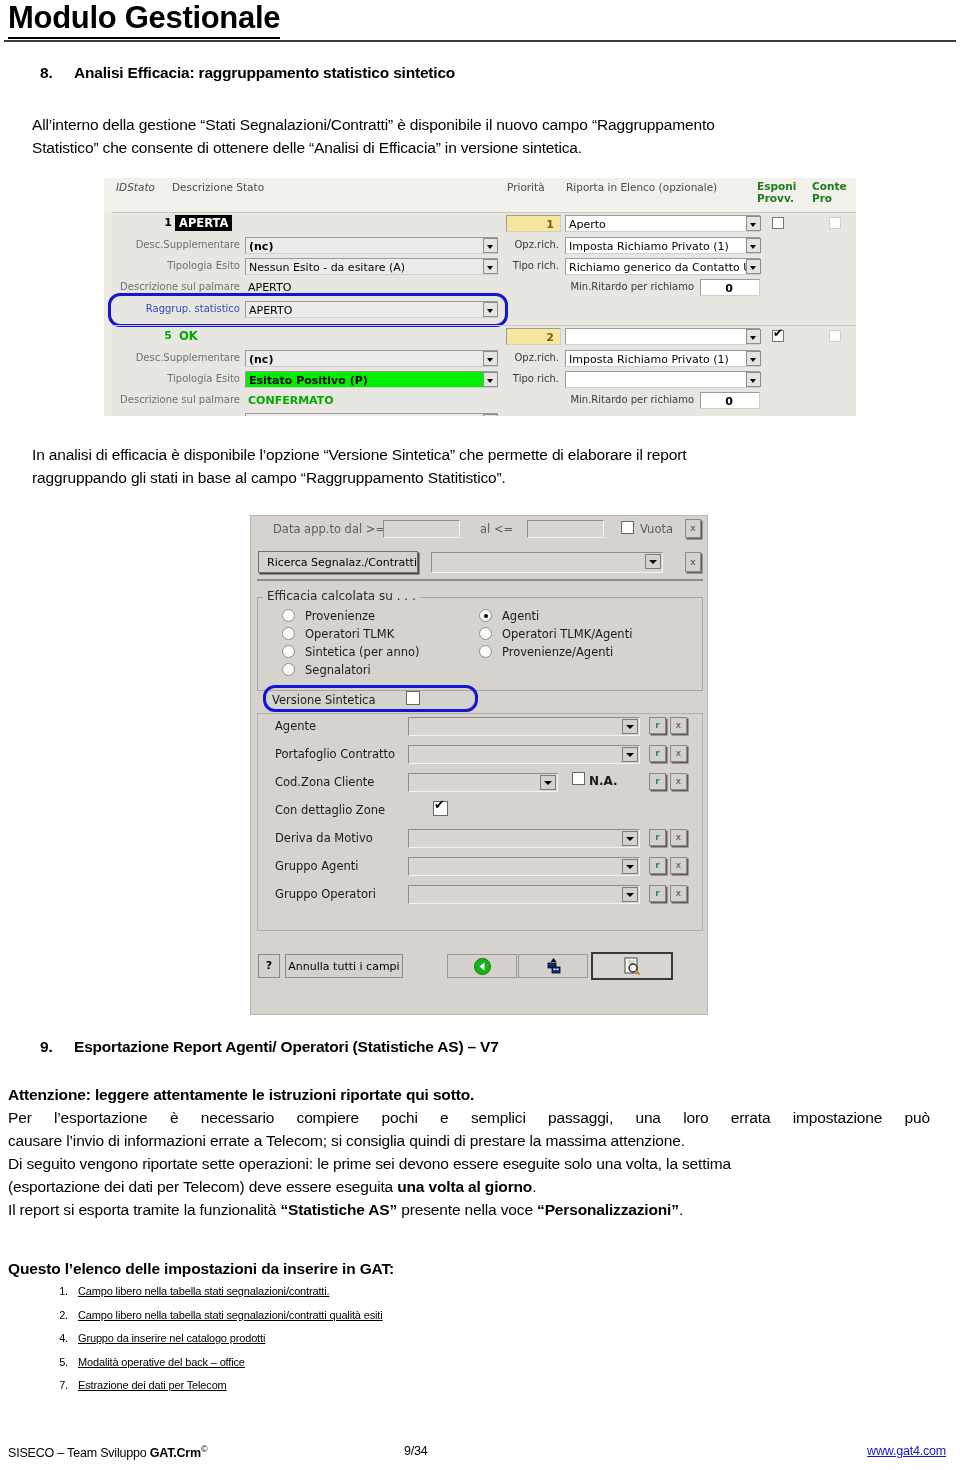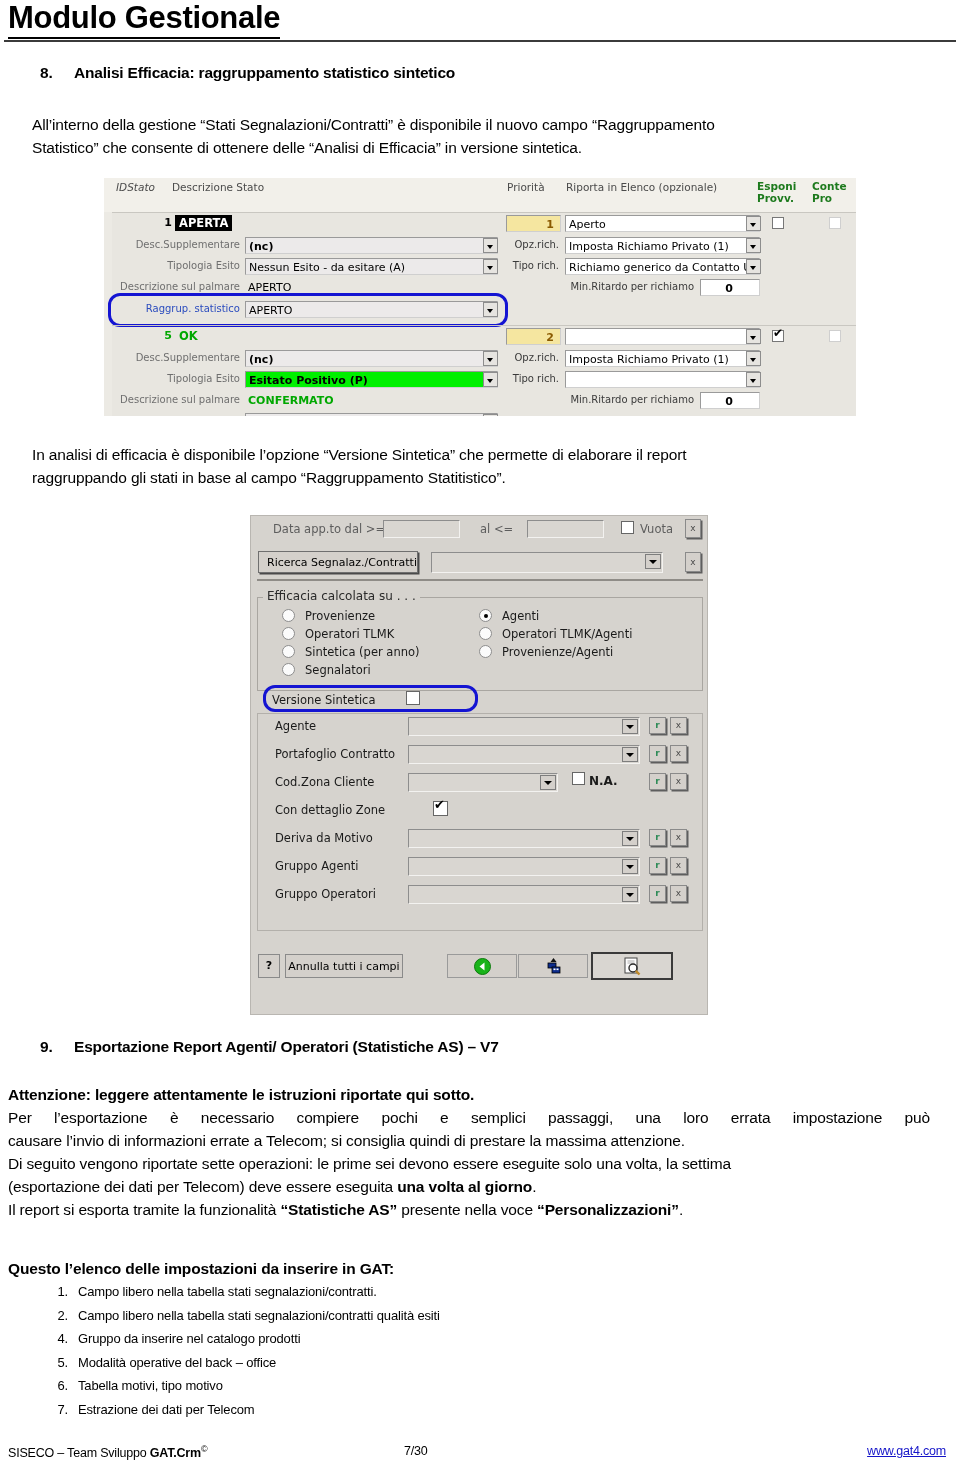--- a/index.html
+++ b/index.html
@@ -53,23 +53,24 @@
     position: absolute;
     font-size: 15.5px;
     line-height: 23px;
     letter-spacing: -0.15px;
   }
   .just { text-align: justify; }
   .bold { font-weight: bold; }
 
   .numlist {
     position: absolute;
-    font-size: 13px;
+    font-size: 11px;
     line-height: 23.5px;
     letter-spacing: -0.15px;
+    text-decoration: underline;
   }
   .numlist .li { white-space: nowrap; }
   .numlist .n { display: inline-block; width: 28px; text-align: right; padding-right: 10px;}
 
   
   .footer {
     position: absolute;
     left: 0;
     top: 1444px;
     width: 960px;
@@ -525,21 +526,20 @@
   </div>
 </div>
 
 <div class="body-text bold" style="left:8px; top:1257px; width:922px;">Questo l’elenco delle impostazioni da inserire in GAT:</div>
 
 <div class="numlist" style="left:40px; top:1280px; width:890px;">
   <div class="li"><span class="n">1.</span><span>Campo libero nella tabella stati segnalazioni/contratti.</span></div>
   <div class="li"><span class="n">2.</span><span>Campo libero nella tabella stati segnalazioni/contratti qualità esiti</span></div>
   <div class="li"><span class="n">4.</span><span>Gruppo da inserire nel catalogo prodotti</span></div>
   <div class="li"><span class="n">5.</span><span>Modalità operative del back – office</span></div>
-  <div class="li"><span class="n">6.</span><span>Tabella motivi, tipo motivo</span></div>
   <div class="li"><span class="n">7.</span><span>Estrazione dei dati per Telecom</span></div>
 </div>
 
 <div class="footer">
   <span class="f-left"><span>SISECO – Team Sviluppo </span><b>GAT.Crm</b><sup>©</sup></span>
-  <span class="f-mid">7/30</span>
+  <span class="f-mid">9/34</span>
   <span class="f-right">www.gat4.com</span>
 </div>
 
 </body></html>

